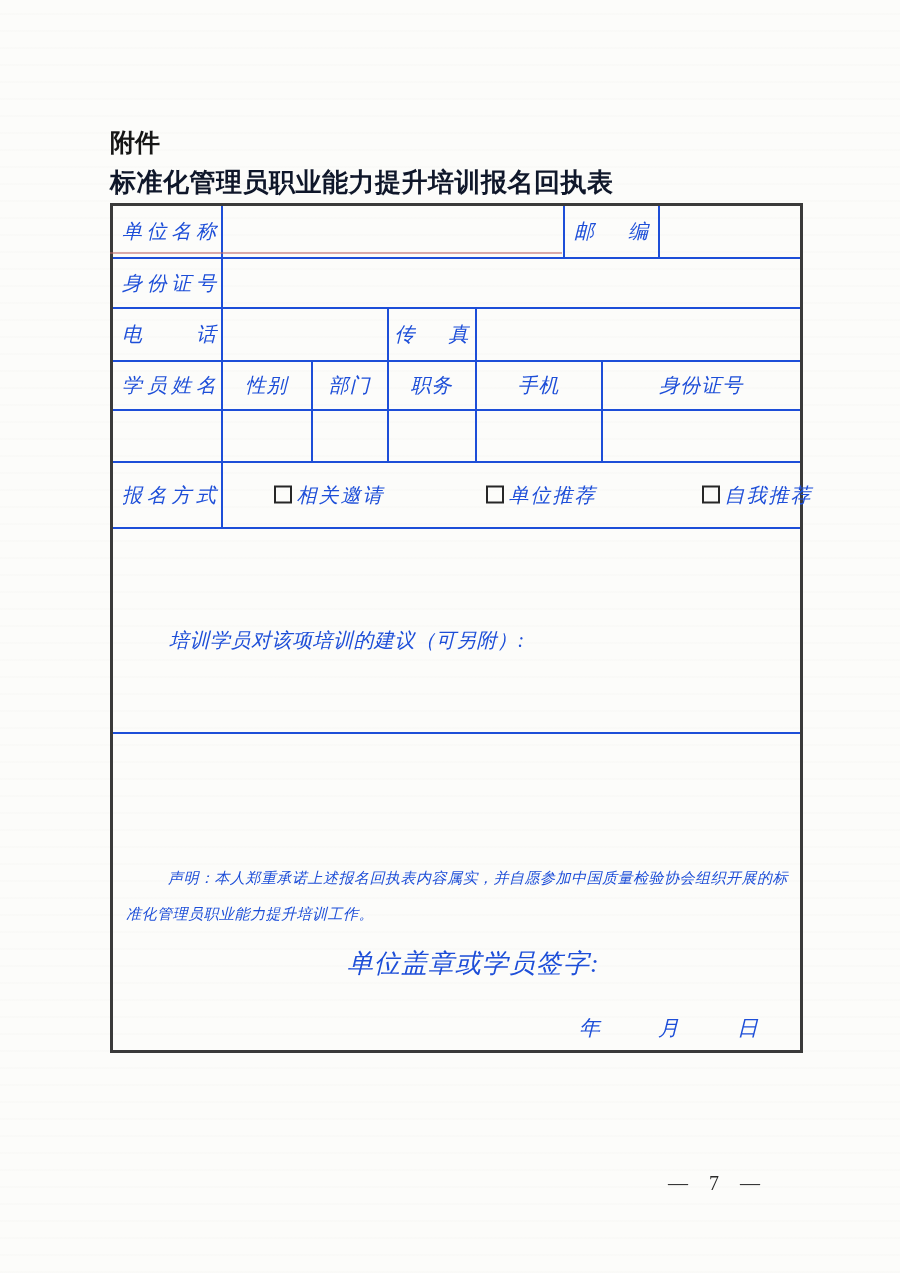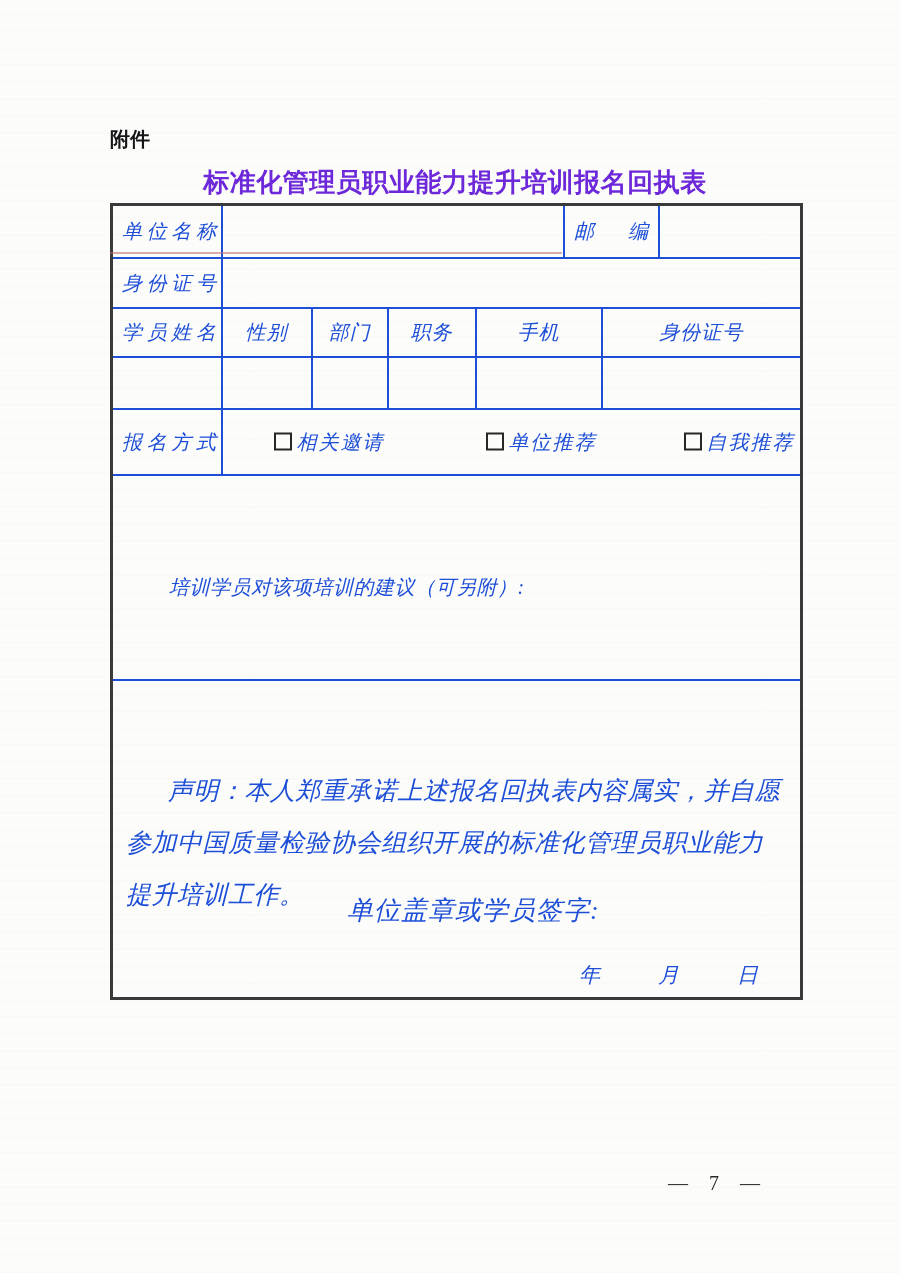--- a/index.html
+++ b/index.html
@@ -12,27 +12,26 @@
     overflow:hidden;
   }
   .scan-noise{
     position:absolute;inset:0;
     background:repeating-linear-gradient(0deg, rgba(130,130,120,0.018) 0 2px, transparent 2px 17px);
     pointer-events:none;
   }
   .attachment{
     position:absolute;left:110px;top:126px;
     font-family:"Liberation Sans", sans-serif;
-    font-weight:700;font-size:20px;color:#161616;
+    font-weight:700;font-size:25px;color:#161616;
   }
   .doc-title{
     position:absolute;left:110px;top:165px;width:690px;
-    text-align:center;
     font-family:"Liberation Sans", sans-serif;
-    font-weight:700;font-size:26px;letter-spacing:0.5px;color:#6d28d9;
+    font-weight:700;font-size:26px;letter-spacing:0.5px;color:#0f172a;
   }
   table.form{
     position:absolute;left:110px;top:203px;width:690px;
     border-collapse:collapse;table-layout:fixed;
     border:3px solid #3a3a3a;
   }
   table.form td{
     border:2px solid #1d4ed8;
     padding:0;vertical-align:middle;
     font-size:20px;color:#1d4ed8;font-style:italic;
@@ -58,21 +57,21 @@
     display:inline-block;width:14px;height:14px;
     border:2.5px solid #272727;
     margin-right:5px;vertical-align:-2px;
     background:transparent;
   }
   td.sug-cell{vertical-align:top;}
   .sug-text{margin:20px 14px 0;text-indent:42px;font-size:20px;letter-spacing:0.5px;}
   td.decl-cell{vertical-align:top;position:relative;}
   .decl-text{
     margin:8px 0 0 13px;width:662px;
-    font-size:25px;line-height:52px;
+    font-size:15px;line-height:36px;
     text-indent:42px;letter-spacing:0.5px;
   }
   .sig-line{position:absolute;left:234px;top:212px;font-size:26px;letter-spacing:1px;}
   .date-line{position:absolute;left:466px;top:280px;display:flex;gap:58px;font-size:21px;}
   .artifact-red{
     position:absolute;left:110px;top:252px;width:452px;height:2px;
     background:rgba(188,104,104,0.55);
   }
   .page-number{
     position:absolute;left:640px;top:1172px;width:150px;
@@ -109,20 +108,30 @@
         <div class="jlabel-c">邮编</div>
       </td>
       <td></td>
     </tr>
     <tr class="r2">
       <td>
         <div class="jlabel">身份证号</div>
       </td>
       <td colspan="7"></td>
     </tr>
+    <tr class="r4">
+      <td>
+        <div class="jlabel">电话</div>
+      </td>
+      <td colspan="2"></td>
+      <td>
+        <div class="jlabel-c">传真</div>
+      </td>
+      <td colspan="4"></td>
+    </tr>
     <tr class="r5">
       <td>
         <div class="jlabel">学员姓名</div>
       </td>
       <td class="hcell">性别</td>
       <td class="hcell">部门</td>
       <td class="hcell">职务</td>
       <td class="hcell" colspan="2">手机</td>
       <td class="hcell" colspan="2">身份证号</td>
     </tr>
@@ -138,21 +147,21 @@
       <td>
         <div class="jlabel">报名方式</div>
       </td>
       <td colspan="7" class="opt-cell">
         <span class="option" style="left:27px">
           <span class="checkbox"></span><span>相关邀请</span>
         </span>
         <span class="option" style="left:239px">
           <span class="checkbox"></span><span>单位推荐</span>
         </span>
-        <span class="option" style="left:437px">
+        <span class="option" style="left:455px">
           <span class="checkbox"></span><span>自我推荐</span>
         </span>
       </td>
     </tr>
     <tr class="r8">
       <td colspan="8" class="sug-cell">
         <div class="sug-text">培训学员对该项培训的建议（可另附）:</div>
       </td>
     </tr>
     <tr class="r9">

